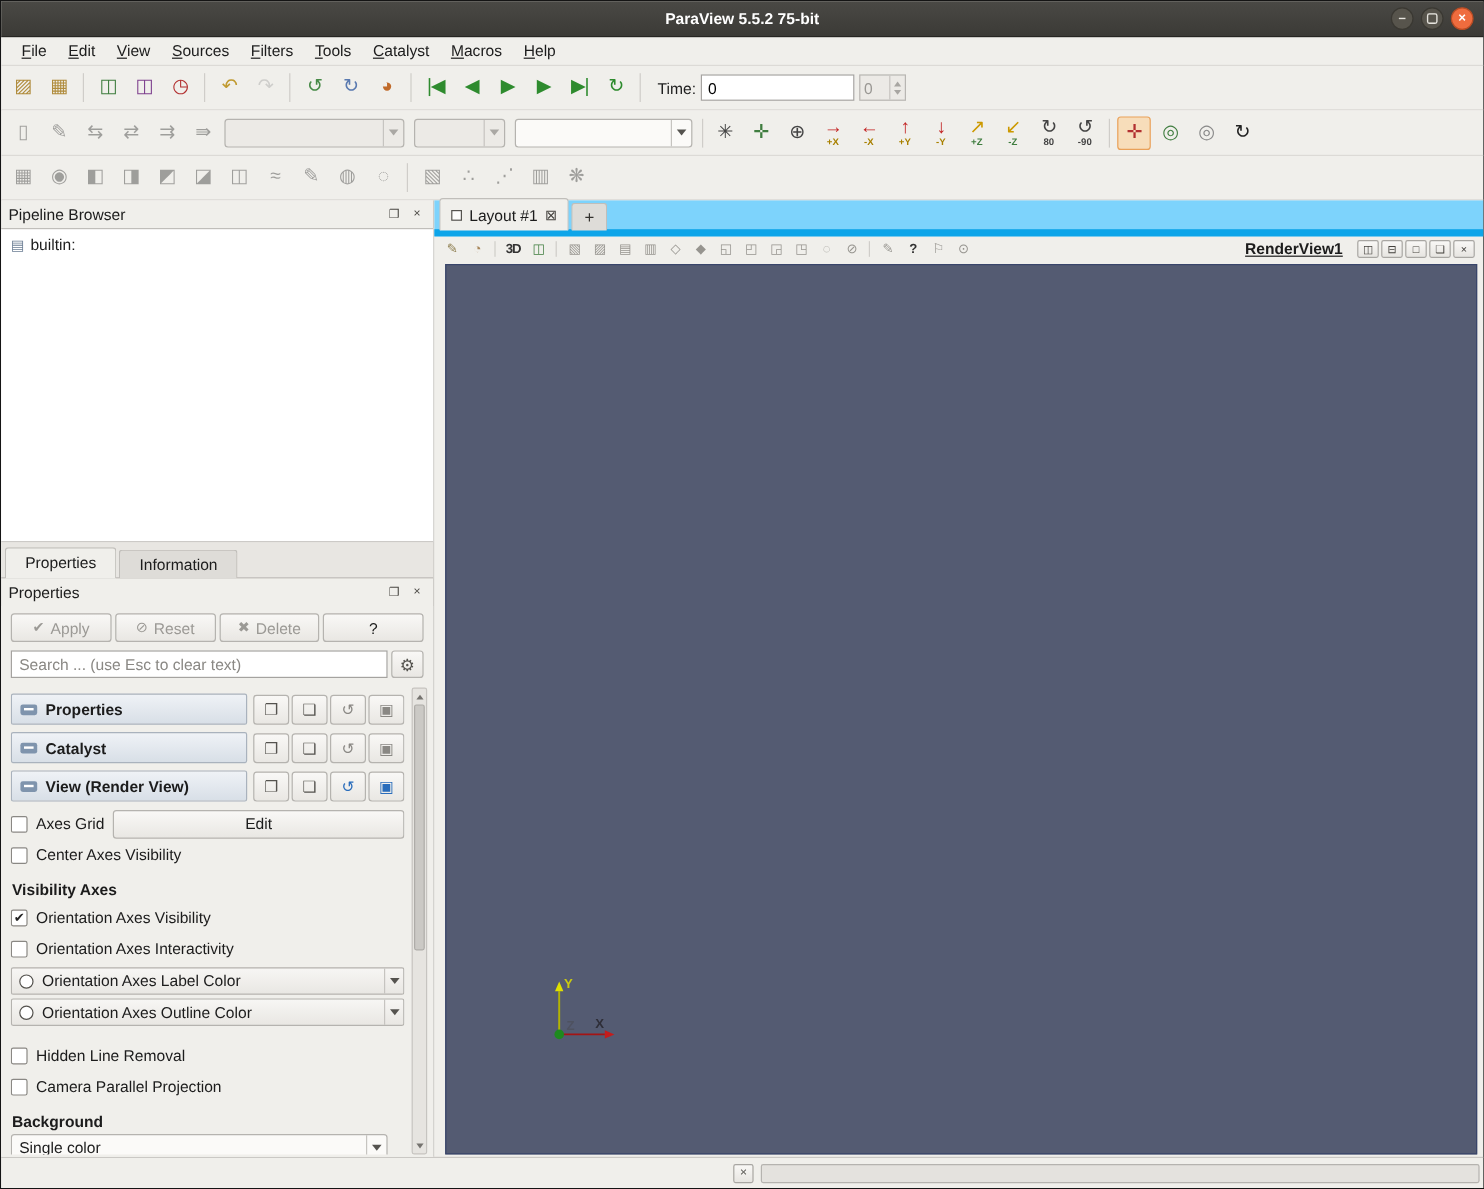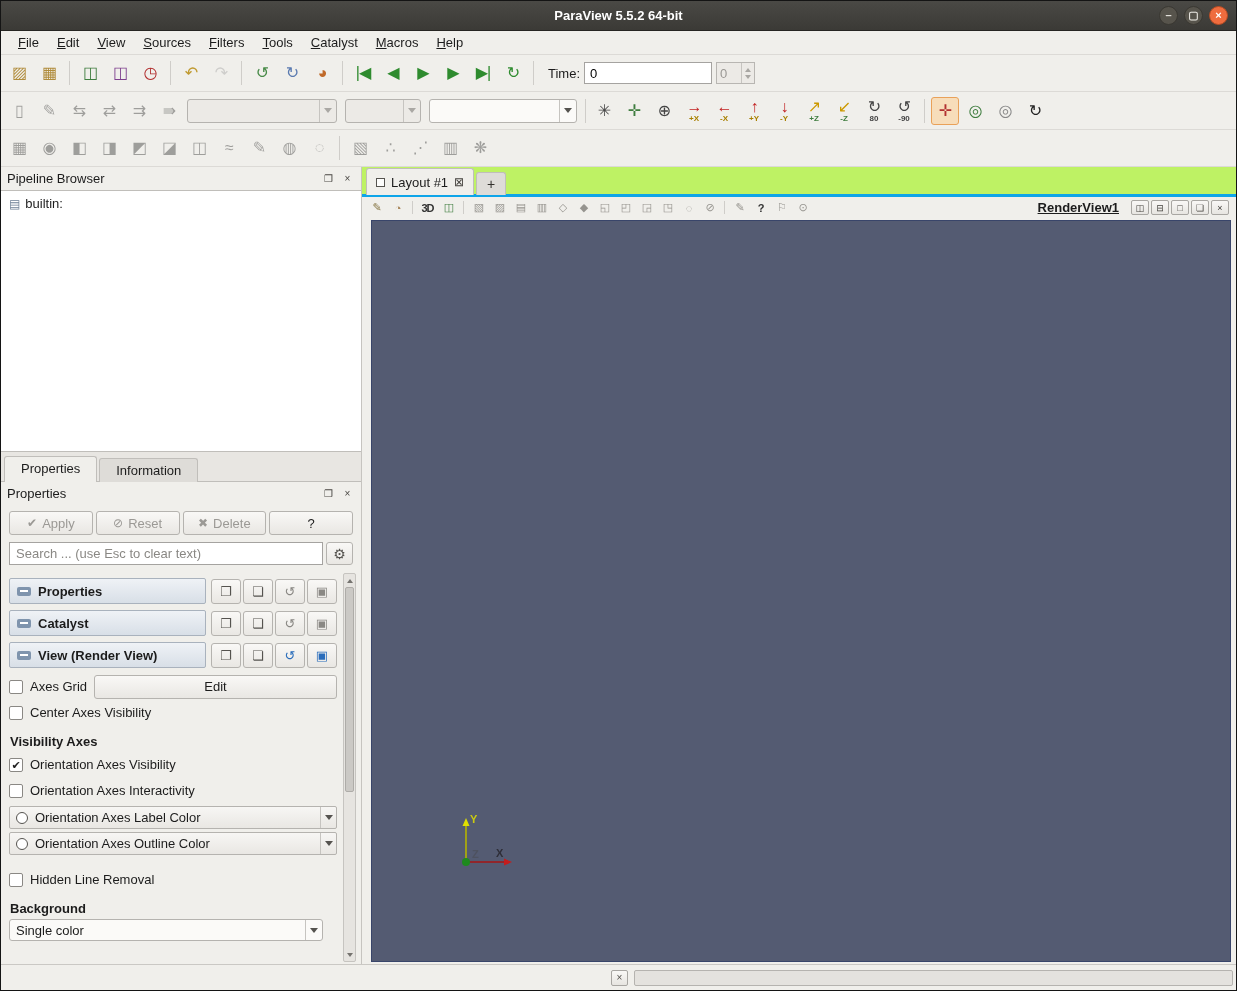--- a/index.html
+++ b/index.html
@@ -98,21 +98,21 @@
   .btn.grow { flex:1; }
   .bold-header { font-weight:bold; margin:9px 0 3px 1px; }
 
   .color-row { height:23px; border:1px solid #b5b3af; border-radius:2px; background:linear-gradient(#f7f6f4,#e9e7e3); display:flex; align-items:center; gap:7px; padding:0 6px; margin:3px 0; position:relative; }
   .radio { width:12px; height:12px; border:1px solid #55534f; border-radius:50%; background:#fff; flex:0 0 auto; }
   .color-row .dd-zone { position:absolute; right:0; top:0; bottom:0; width:16px; border-left:1px solid #c6c4c0; display:flex; align-items:center; justify-content:center; }
   .bg-combo { margin:3px 14px 0 0; height:22px; }
 
   
   .right-area { flex:1; display:flex; flex-direction:column; min-width:0; background:#f0efeb; }
-  .layout-tabbar { height:30px; flex:0 0 auto; display:flex; align-items:flex-end; background:#bef264; border-bottom:3px solid #0ea5e9; padding:3px 0 0 4px; }
+  .layout-tabbar { height:30px; flex:0 0 auto; display:flex; align-items:flex-end; background:#7dd3fc; border-bottom:6px solid #0ea5e9; padding:3px 0 0 4px; }
   .layout-tab { height:27px; margin-bottom:-1px; background:#f0efeb; border:1px solid #c0beba; border-bottom:none; border-radius:3px 3px 0 0; display:flex; align-items:center; gap:6px; padding:0 9px; }
   .tab-sq { width:9px; height:9px; border:1px solid #55534f; background:#fdfdfc; }
   .tab-close { font-size:12px; color:#44423e; line-height:1; }
   .plus-tab { height:23px; width:30px; margin-left:2px; margin-bottom:-1px; background:#dedcd8; border:1px solid #c0beba; border-bottom:none; border-radius:3px 3px 0 0; display:flex; align-items:center; justify-content:center; font-size:14px; color:#33312d; }
 
   .view-toolbar { height:21px; flex:0 0 auto; display:flex; align-items:center; padding:1px 5px; gap:1px; }
   .vbtn { min-width:19px; height:17px; display:flex; align-items:center; justify-content:center; font-size:11px; border-radius:2px; }
   .vbtn .glyph { letter-spacing:-1px; }
   .view-toolbar .tsep { height:13px; margin:0 3px; }
   .view-name { margin-left:auto; font-weight:bold; text-decoration:underline; margin-right:11px; white-space:nowrap; }
@@ -136,21 +136,21 @@
   .statusbar { height:26px; flex:0 0 auto; background:#f0efeb; border-top:1px solid #cac8c4; display:flex; align-items:center; }
   .abort-btn { margin-left:610px; width:17px; height:16px; background:linear-gradient(#f9f8f6,#e7e5e1); border:1px solid #a8a6a2; border-radius:2px; display:flex; align-items:center; justify-content:center; font-size:10px; color:#55534f; }
   .progress-track { flex:1; height:16px; margin:0 3px 0 6px; background:#e4e2de; border:1px solid #b5b3af; border-radius:2px; }
 </style>
 </head>
 <body>
 
 <div class="app">
 
   <div class="titlebar">
-    <span class="title">ParaView 5.5.2 64-bit</span>
+    <span class="title">ParaView 5.5.2 75-bit</span>
     <div class="win-controls">
       <span class="win-btn">–</span>
       <span class="win-btn">▢</span>
       <span class="win-btn close">×</span>
     </div>
   </div>
 
   <div class="menubar">
       <span class="menu-item">File</span>
       <span class="menu-item">Edit</span>
@@ -553,20 +553,24 @@
               </span>
           </div>
 
           <div style="height:8px"></div>
 
           <div class="check-row">
             <span class="checkbox"></span>
             <span class="clabel">Hidden Line Removal</span>
           </div>
 
+          <div class="check-row">
+            <span class="checkbox"></span>
+            <span class="clabel">Camera Parallel Projection</span>
+          </div>
 
           <div class="bold-header">Background</div>
 
           <div class="combo enabled bg-combo">
             <span class="combo-text">Single color</span>
             <span class="dd-zone">
                 <span class="dd-arrow"></span>
               </span>
           </div>
 

